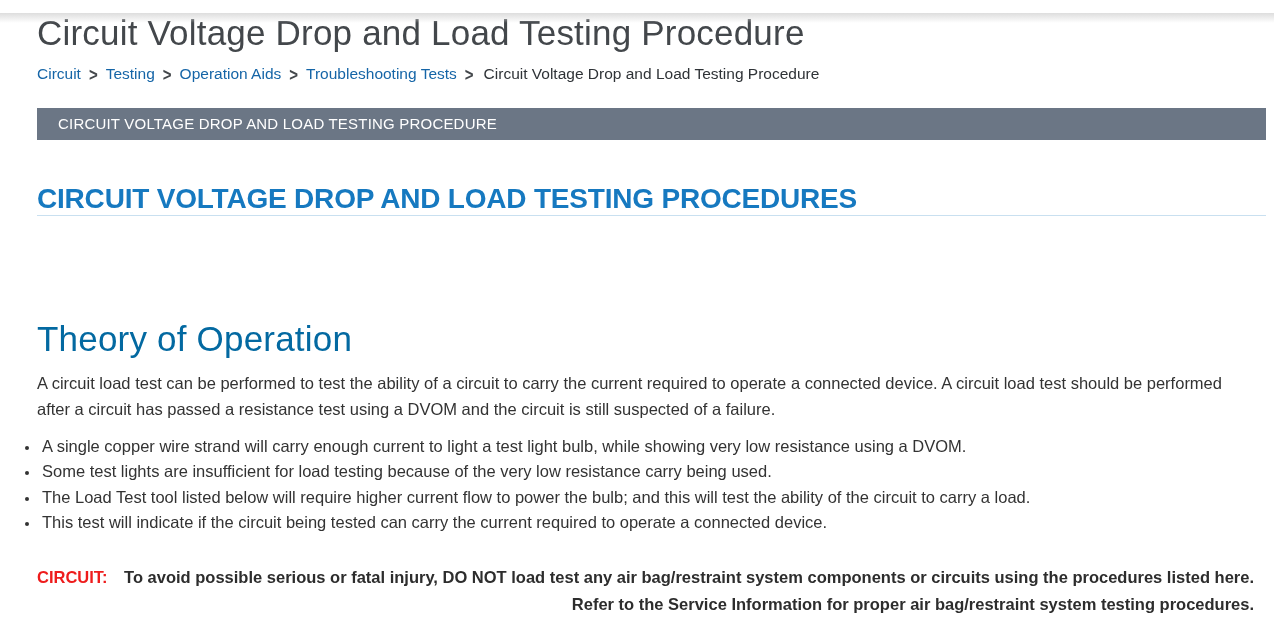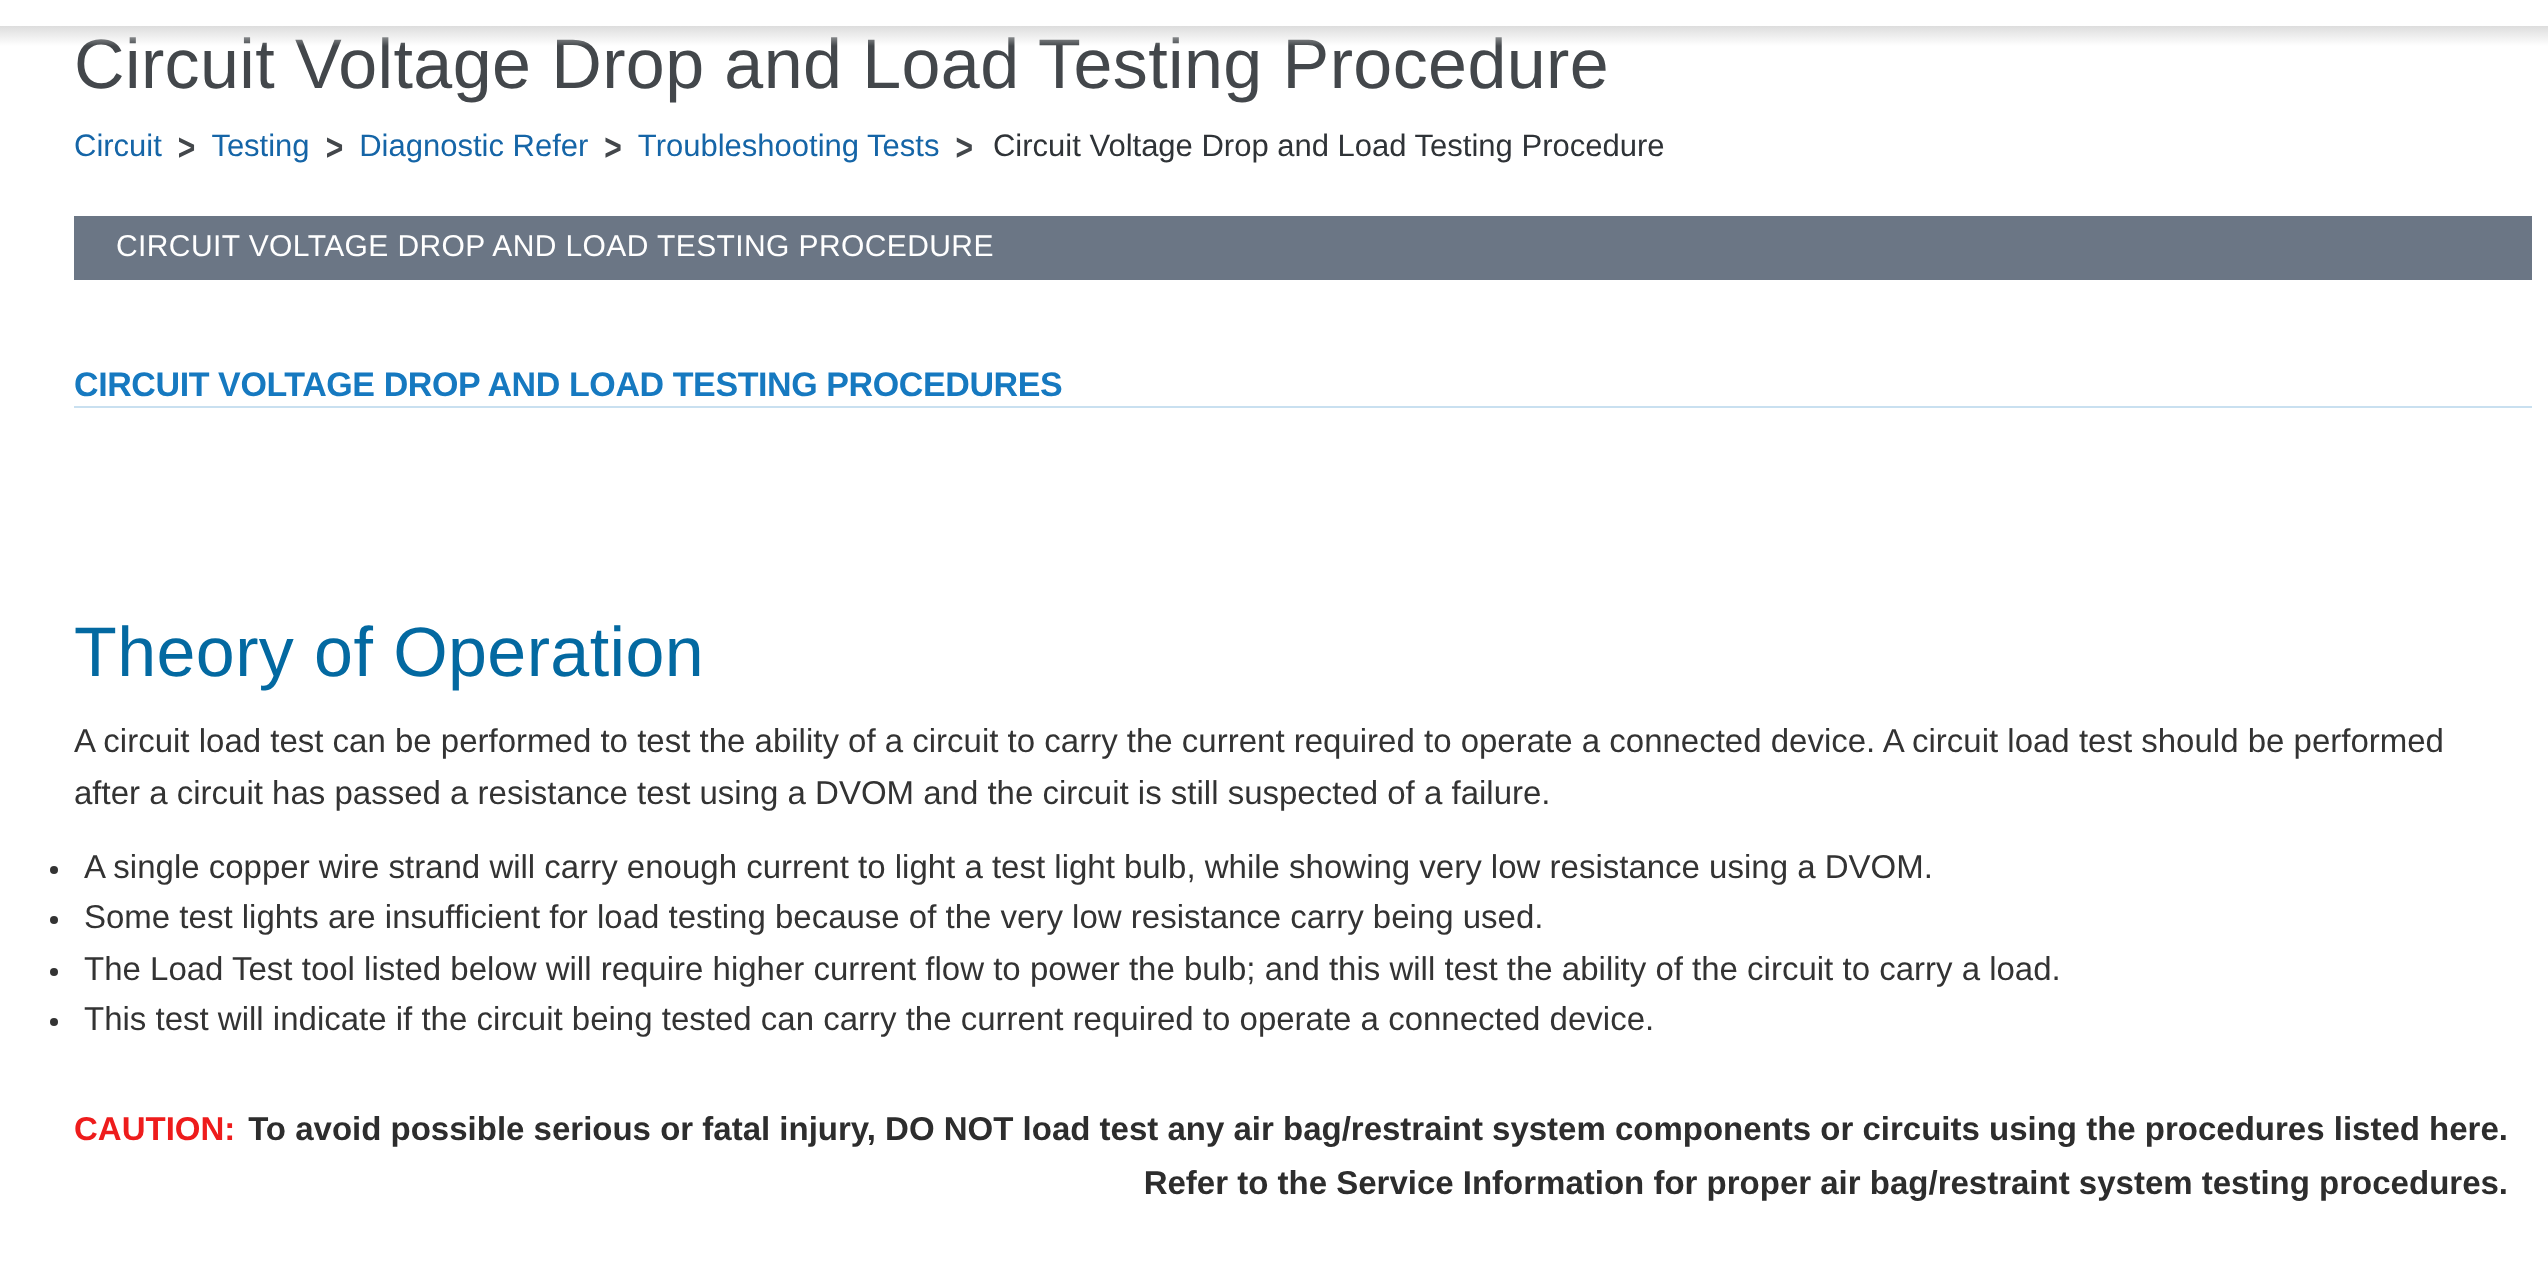--- a/index.html
+++ b/index.html
@@ -45,21 +45,21 @@
     background: #6b7685; color: #ffffff;
     padding-left: 21px;
     font-size: 15px; letter-spacing: 0.2px;
     cursor: pointer;
   }
 
   .blue-heading {
     margin: 43px 8px 0 37px;
     border-bottom: 1px solid #c9e0f0;
     color: #1679c0;
-    font-size: 17px; font-weight: 700; letter-spacing: -0.2px;
+    font-size: 28px; font-weight: 700; letter-spacing: -0.2px;
   }
 
   .sub-heading {
     margin: 104px 8px 0 37px;
     font-size: 35px; font-weight: 300; letter-spacing: 0.2px;
     color: #0369a1; line-height: 1.1;
   }
 
   .intro {
     margin: 11px 20px 0 37px;
@@ -90,21 +90,21 @@
 <div class="page">
   <div class="top-shadow"></div>
 
   <h1 class="page-title">Circuit Voltage Drop and Load Testing Procedure</h1>
 
   <nav class="breadcrumb">
     <a>Circuit</a>
     <span class="sep">&gt;</span>
     <a>Testing</a>
     <span class="sep">&gt;</span>
-    <a>Diagnostic Refer</a>
+    <a>Operation Aids</a>
     <span class="sep">&gt;</span>
     <a>Troubleshooting Tests</a>
     <span class="sep">&gt;</span>
     <span class="current">Circuit Voltage Drop and Load Testing Procedure</span>
   </nav>
 
   <div class="section-bar">
     <span>CIRCUIT VOLTAGE DROP AND LOAD TESTING PROCEDURE</span>
   </div>
 
@@ -115,21 +115,21 @@
   <p class="intro">A circuit load test can be performed to test the ability of a circuit to carry the current required to operate a connected device. A circuit load test should be performed after a circuit has passed a resistance test using a DVOM and the circuit is still suspected of a failure.</p>
 
   <ul class="bullets">
     <li>A single copper wire strand will carry enough current to light a test light bulb, while showing very low resistance using a DVOM.</li>
     <li>Some test lights are insufficient for load testing because of the very low resistance carry being used.</li>
     <li>The Load Test tool listed below will require higher current flow to power the bulb; and this will test the ability of the circuit to carry a load.</li>
     <li>This test will indicate if the circuit being tested can carry the current required to operate a connected device.</li>
   </ul>
 
   <div class="note warning">
-    <span class="note-label">CAUTION:</span>
+    <span class="note-label">CIRCUIT:</span>
     <span class="note-text">To avoid possible serious or fatal injury, DO NOT load test any air bag/restraint system components or circuits using the procedures listed here. Refer to the Service Information for proper air bag/restraint system testing procedures.</span>
   </div>
 
   <div class="note caution">
     <span class="note-label">CAUTION:</span>
     <span class="note-text">Do not load test any circuits with components still connected to the circuit.</span>
   </div>
 
 </div>
 

